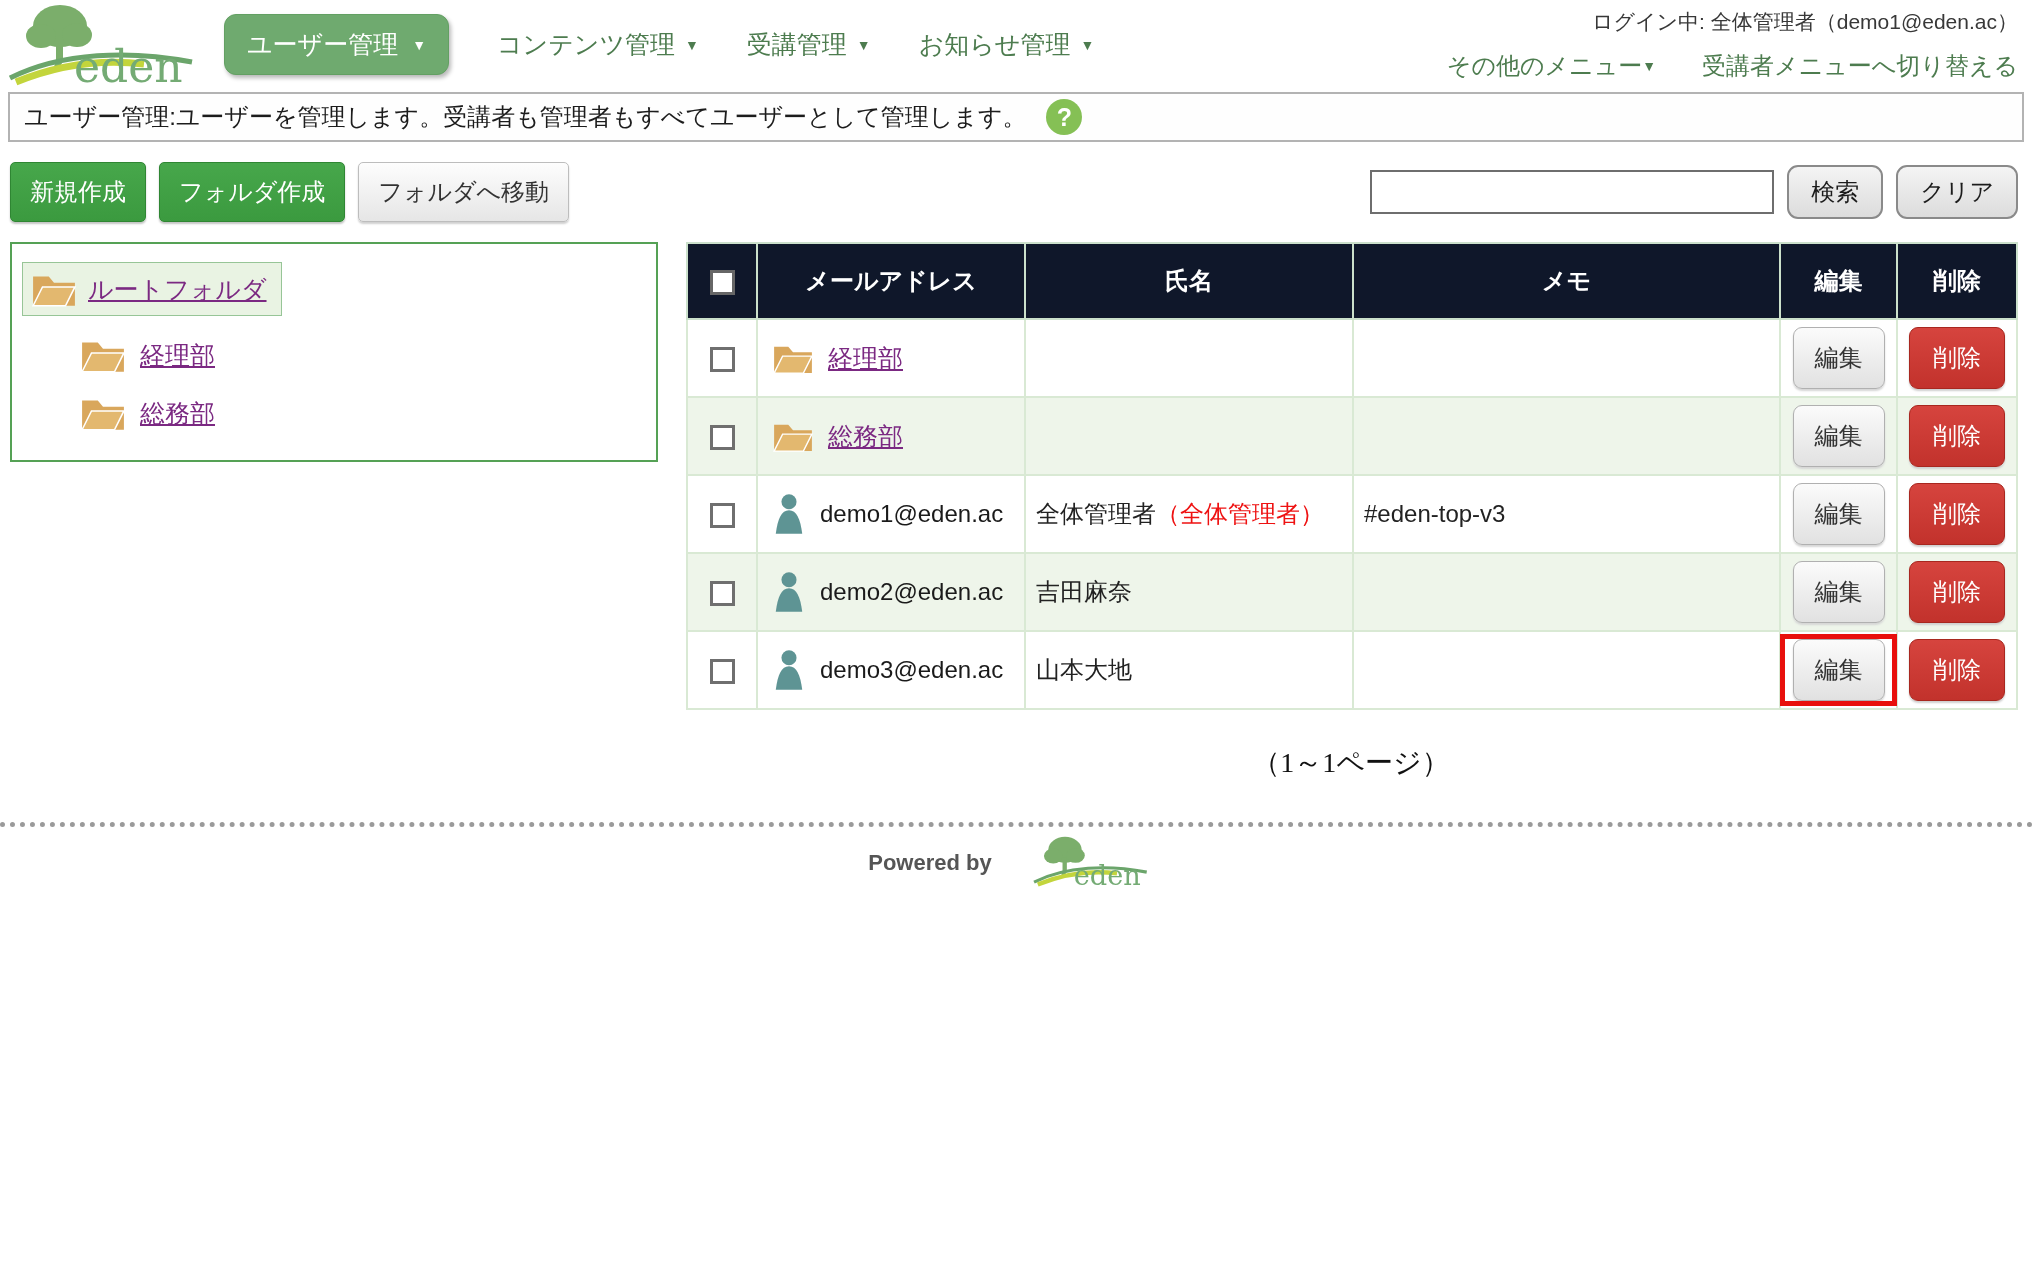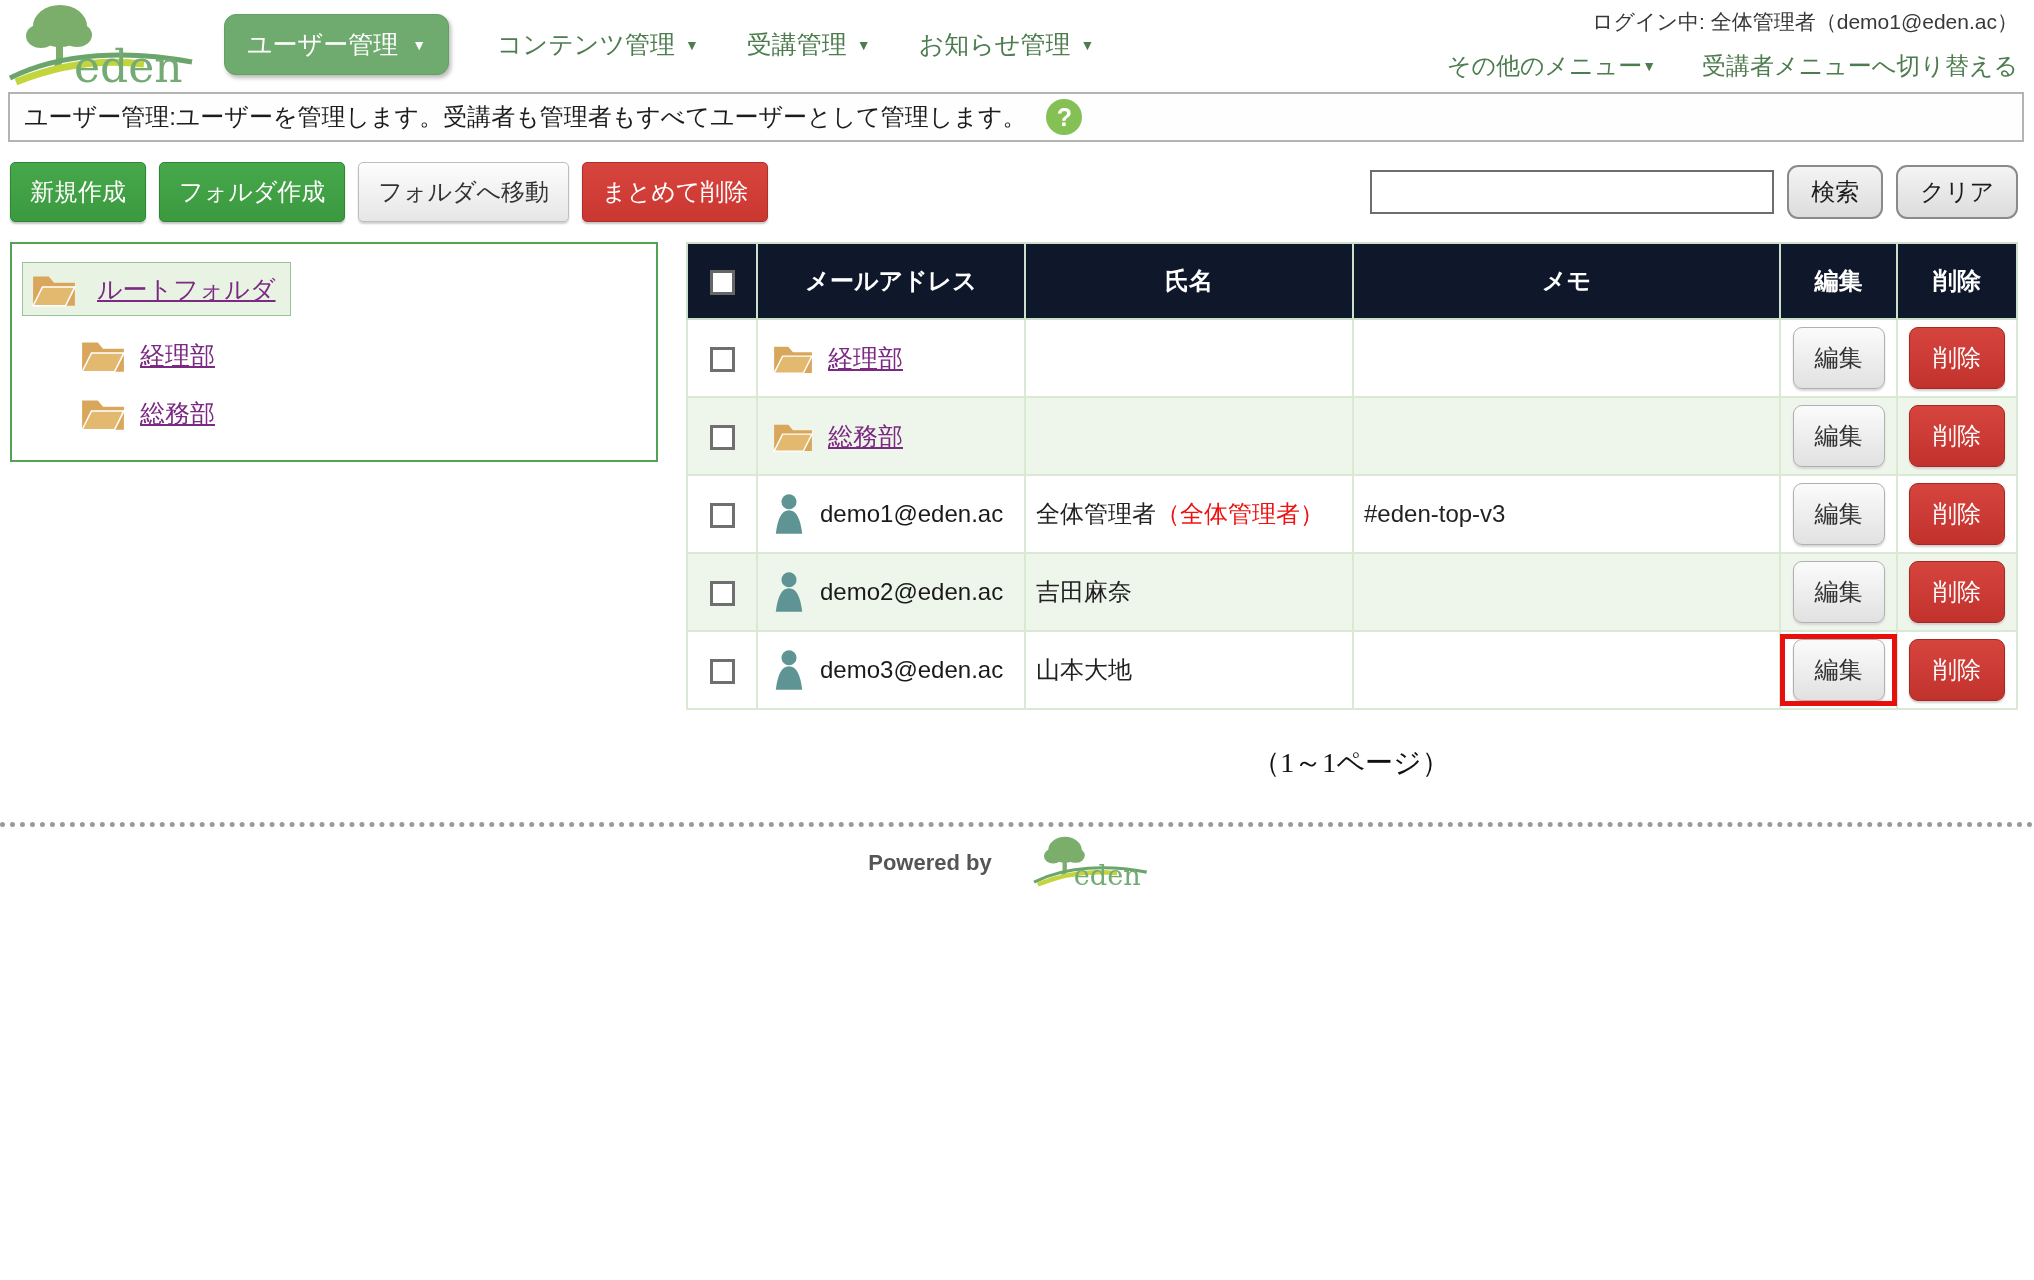--- a/index.html
+++ b/index.html
@@ -50,21 +50,21 @@
   .btn-sq {
     margin-left: 13px; background: linear-gradient(#f4f4f4, #dcdcdc); border: 2px solid #8a8a8a;
     border-radius: 11px; font-size: 24px; color: #1c1c1c; padding: 9px 22px;
   }
 
   
   .content { display: flex; align-items: flex-start; margin: 20px 16px 0 10px; }
 
   .tree-panel { width: 648px; border: 2px solid #55a155; min-height: 212px; padding: 18px 12px 28px 10px; flex: 0 0 auto; }
   .tree-root {
-    display: inline-flex; align-items: center; gap: 20px;
+    display: inline-flex; align-items: center; gap: 11px;
     background: #e9f3e3; border: 1px solid #97c597; padding: 7px 14px 7px 8px;
   }
   .tree-child { display: flex; align-items: center; gap: 14px; margin: 20px 0 0 58px; }
   .folder-link { color: #7b2982; text-decoration: underline; font-size: 25px; }
   .icon { display: inline-flex; flex: 0 0 auto; }
 
   
   .table-area { margin-left: 28px; }
   table { border-collapse: collapse; table-layout: fixed; width: 1330px; }
   col.c-check { width: 70px; } col.c-mail { width: 268px; } col.c-name { width: 328px; }
@@ -150,21 +150,20 @@
 
 <div class="info-bar">
   <span>ユーザー管理:ユーザーを管理します。受講者も管理者もすべてユーザーとして管理します。</span>
   <span class="help-icon">?</span>
 </div>
 
 <div class="toolbar">
   <button class="btn btn-green">新規作成</button>
   <button class="btn btn-green">フォルダ作成</button>
   <button class="btn btn-gray">フォルダへ移動</button>
-  <button class="btn btn-red">まとめて削除</button>
   <div class="search-group">
     <input class="search-input" type="text" value="" style="">
     <button class="btn-sq">検索</button>
     <button class="btn-sq">クリア</button>
   </div>
 </div>
 
 <div class="content">
 
   <div class="tree-panel">

